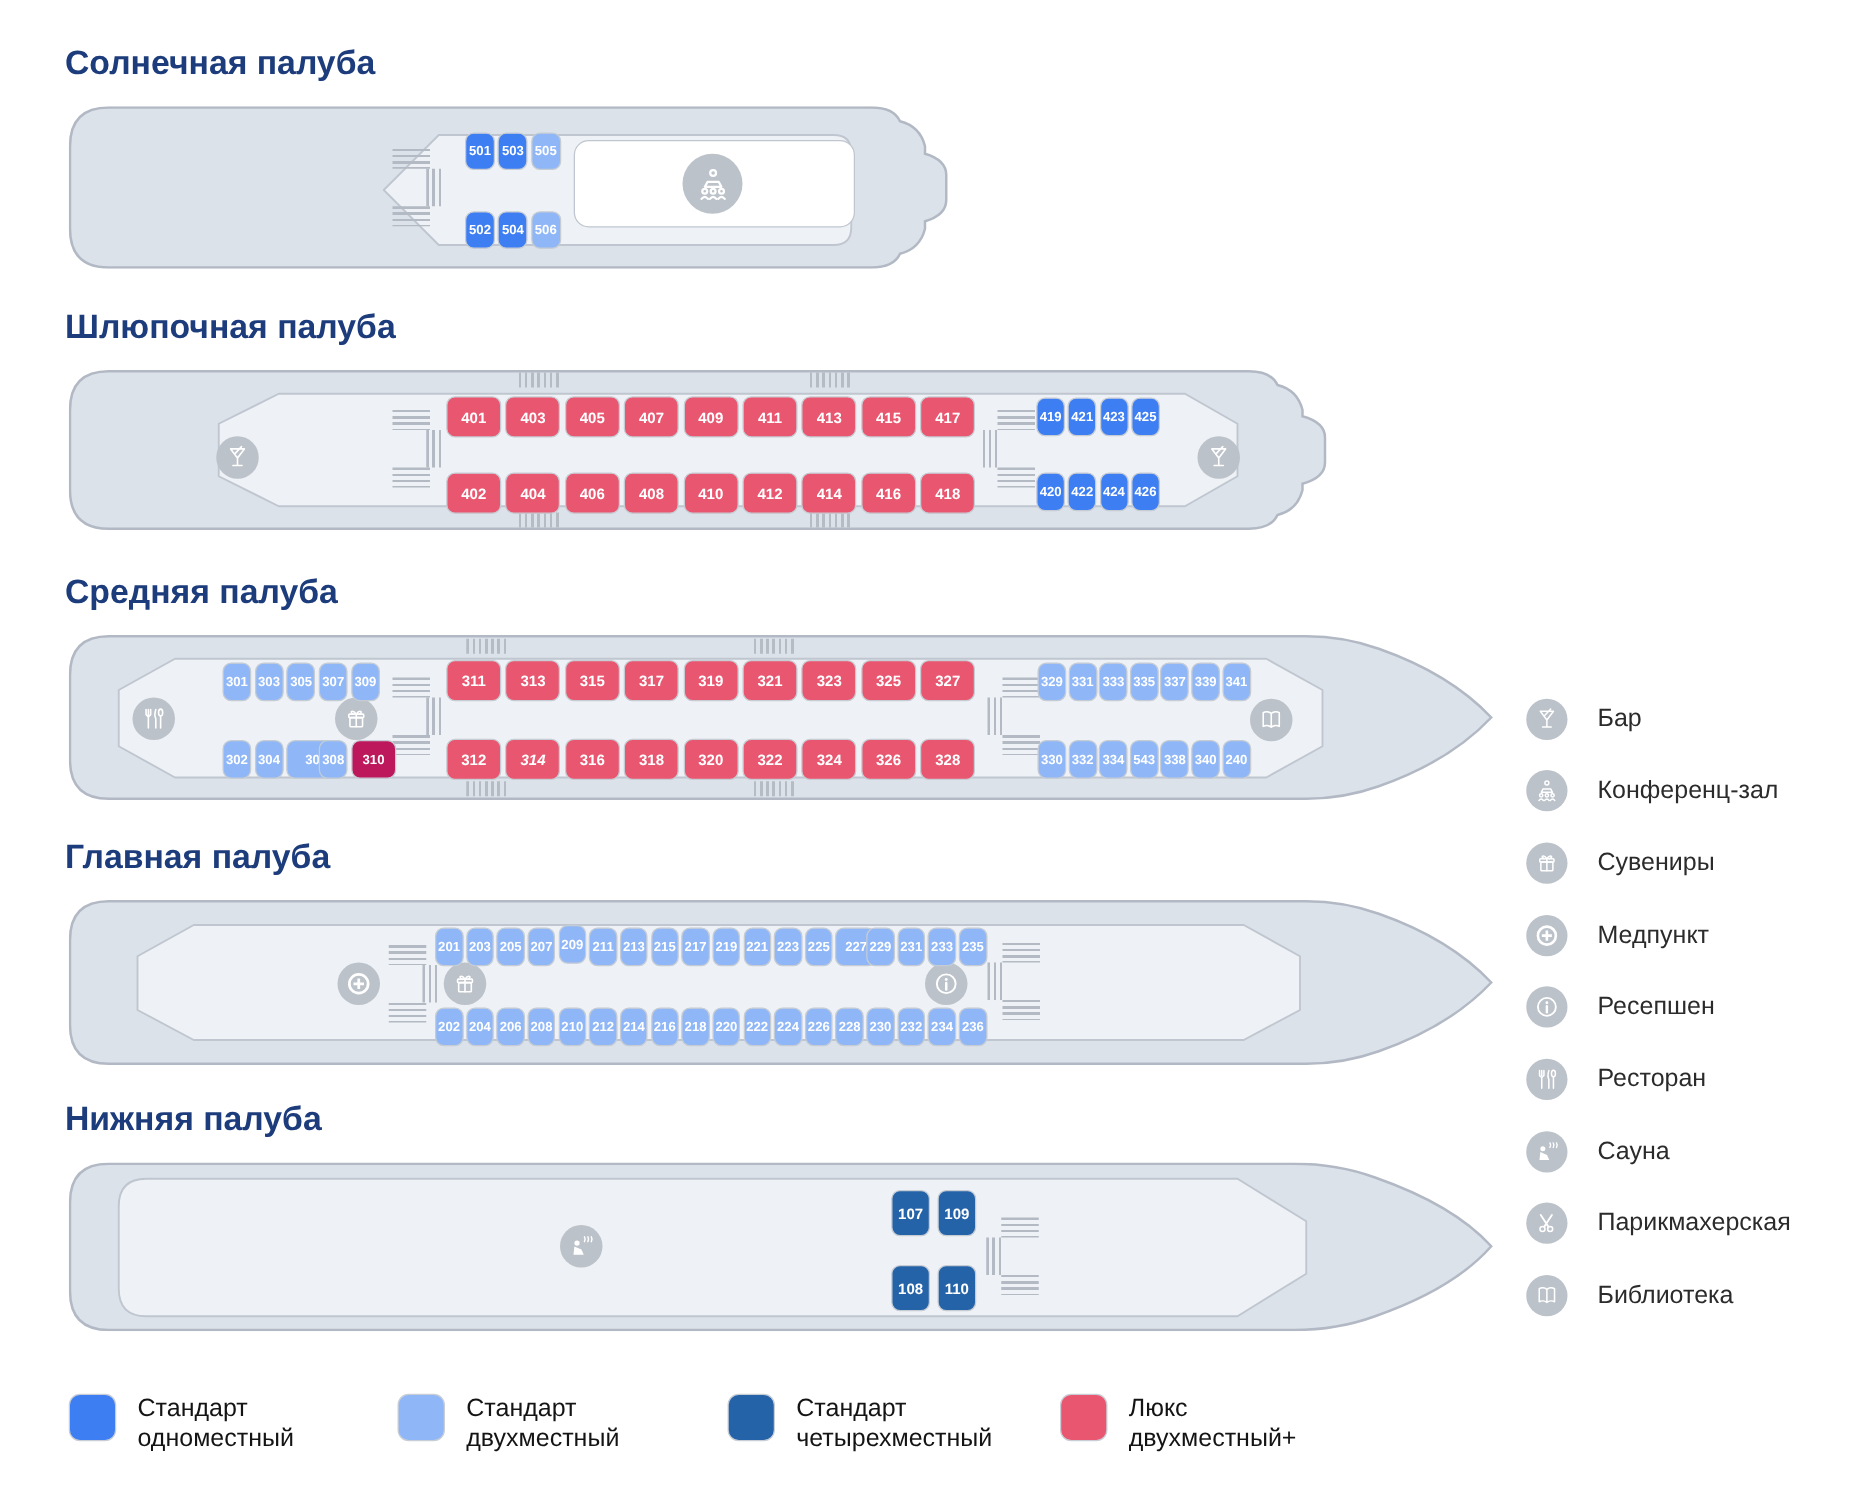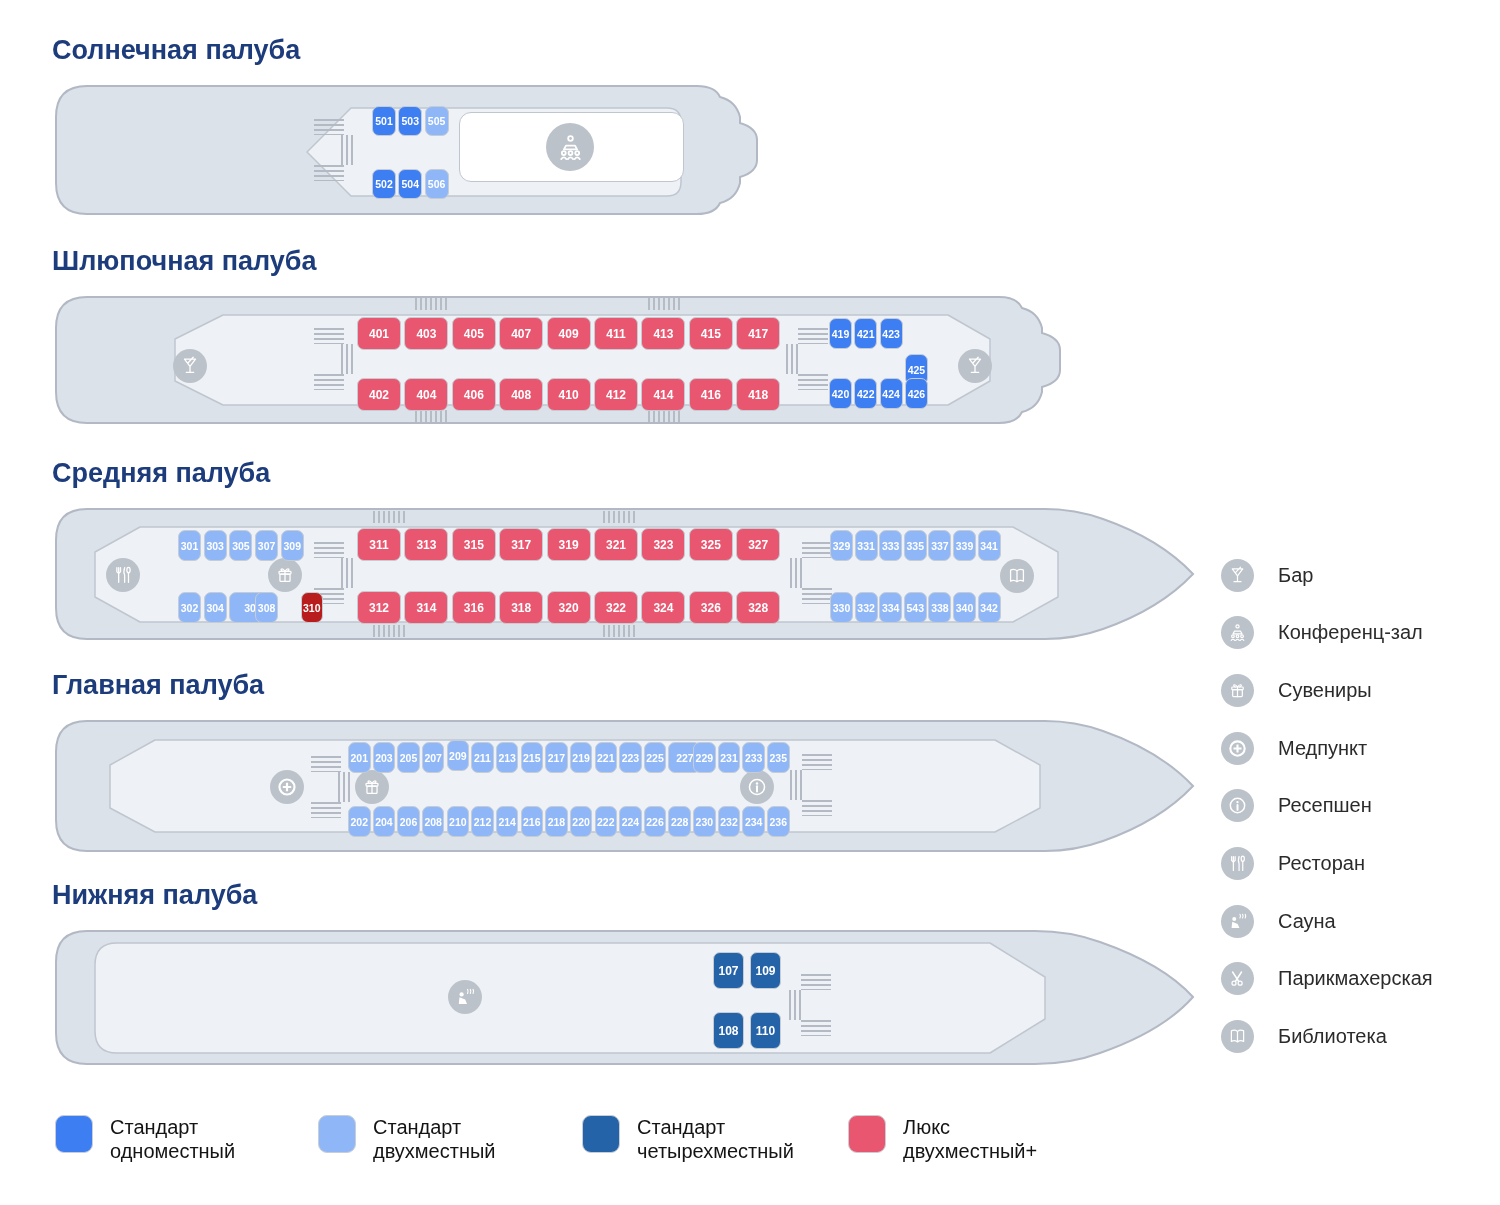--- a/index.html
+++ b/index.html
@@ -109,21 +109,21 @@
         <div class="cabin" style="left: 396.8px; top: 82px; width: 44px; height: 33px; background: rgb(232, 86, 111); font-size: 12px;">406</div>
         <div class="cabin" style="left: 444.2px; top: 82px; width: 44px; height: 33px; background: rgb(232, 86, 111); font-size: 12px;">408</div>
         <div class="cabin" style="left: 491.6px; top: 82px; width: 44px; height: 33px; background: rgb(232, 86, 111); font-size: 12px;">410</div>
         <div class="cabin" style="left: 539px; top: 82px; width: 44px; height: 33px; background: rgb(232, 86, 111); font-size: 12px;">412</div>
         <div class="cabin" style="left: 586.4px; top: 82px; width: 44px; height: 33px; background: rgb(232, 86, 111); font-size: 12px;">414</div>
         <div class="cabin" style="left: 633.8px; top: 82px; width: 44px; height: 33px; background: rgb(232, 86, 111); font-size: 12px;">416</div>
         <div class="cabin" style="left: 681.2px; top: 82px; width: 44px; height: 33px; background: rgb(232, 86, 111); font-size: 12px;">418</div>
         <div class="cabin" style="left: 774px; top: 22px; width: 23px; height: 31px; background: rgb(61, 126, 242); font-size: 10.5px;">419</div>
         <div class="cabin" style="left: 799.3px; top: 22px; width: 23px; height: 31px; background: rgb(61, 126, 242); font-size: 10.5px;">421</div>
         <div class="cabin" style="left: 824.6px; top: 22px; width: 23px; height: 31px; background: rgb(61, 126, 242); font-size: 10.5px;">423</div>
-        <div class="cabin" style="left: 849.9px; top: 22px; width: 23px; height: 31px; background: rgb(61, 126, 242); font-size: 10.5px; margin-top: 36px;">425</div>
+        <div class="cabin" style="left: 849.9px; top: 22px; width: 23px; height: 31px; background: rgb(61, 126, 242); font-size: 10.5px;">425</div>
         <div class="cabin" style="left: 774px; top: 82px; width: 23px; height: 31px; background: rgb(61, 126, 242); font-size: 10.5px;">420</div>
         <div class="cabin" style="left: 799.3px; top: 82px; width: 23px; height: 31px; background: rgb(61, 126, 242); font-size: 10.5px;">422</div>
         <div class="cabin" style="left: 824.6px; top: 82px; width: 23px; height: 31px; background: rgb(61, 126, 242); font-size: 10.5px;">424</div>
         <div class="cabin" style="left: 849.9px; top: 82px; width: 23px; height: 31px; background: rgb(61, 126, 242); font-size: 10.5px;">426</div>
       </div>
   </section>
   <section>
     <h2 class="deck-title" style="left: 52px; top: 458px;">Средняя палуба</h2>
     <div class="deck-canvas" style="left: 55px; top: 508px; width: 1140px; height: 132px;">
         <svg class="hull-svg" width="1140" height="132">
@@ -166,53 +166,53 @@
         </div>
         <div class="cabin" style="left: 123px; top: 22px; width: 23px; height: 31px; background: rgb(143, 183, 247); font-size: 10.5px;">301</div>
         <div class="cabin" style="left: 148.7px; top: 22px; width: 23px; height: 31px; background: rgb(143, 183, 247); font-size: 10.5px;">303</div>
         <div class="cabin" style="left: 174.4px; top: 22px; width: 23px; height: 31px; background: rgb(143, 183, 247); font-size: 10.5px;">305</div>
         <div class="cabin" style="left: 200.1px; top: 22px; width: 23px; height: 31px; background: rgb(143, 183, 247); font-size: 10.5px;">307</div>
         <div class="cabin" style="left: 225.8px; top: 22px; width: 23px; height: 31px; background: rgb(143, 183, 247); font-size: 10.5px;">309</div>
         <div class="cabin" style="left: 123px; top: 84px; width: 23px; height: 31px; background: rgb(143, 183, 247); font-size: 10.5px;">302</div>
         <div class="cabin" style="left: 148.7px; top: 84px; width: 23px; height: 31px; background: rgb(143, 183, 247); font-size: 10.5px;">304</div>
         <div class="cabin" style="left: 174.4px; top: 84px; width: 47px; height: 31px; background: rgb(143, 183, 247); font-size: 10.5px;">306</div>
         <div class="cabin" style="left: 200.1px; top: 84px; width: 23px; height: 31px; background: rgb(143, 183, 247); font-size: 10.5px;">308</div>
-        <div class="cabin" style="left: 225.8px; top: 84px; width: 22px; height: 31px; background: #b91c1c; font-size: 10.5px; margin-left: 20px;">310</div>
+        <div class="cabin" style="left: 225.8px; top: 84px; width: 36px; height: 31px; background: #be185d; font-size: 10.5px;">310</div>
         <div class="cabin" style="left: 302px; top: 20px; width: 44px; height: 33px; background: rgb(232, 86, 111); font-size: 12px;">311</div>
         <div class="cabin" style="left: 349.4px; top: 20px; width: 44px; height: 33px; background: rgb(232, 86, 111); font-size: 12px;">313</div>
         <div class="cabin" style="left: 396.8px; top: 20px; width: 44px; height: 33px; background: rgb(232, 86, 111); font-size: 12px;">315</div>
         <div class="cabin" style="left: 444.2px; top: 20px; width: 44px; height: 33px; background: rgb(232, 86, 111); font-size: 12px;">317</div>
         <div class="cabin" style="left: 491.6px; top: 20px; width: 44px; height: 33px; background: rgb(232, 86, 111); font-size: 12px;">319</div>
         <div class="cabin" style="left: 539px; top: 20px; width: 44px; height: 33px; background: rgb(232, 86, 111); font-size: 12px;">321</div>
         <div class="cabin" style="left: 586.4px; top: 20px; width: 44px; height: 33px; background: rgb(232, 86, 111); font-size: 12px;">323</div>
         <div class="cabin" style="left: 633.8px; top: 20px; width: 44px; height: 33px; background: rgb(232, 86, 111); font-size: 12px;">325</div>
         <div class="cabin" style="left: 681.2px; top: 20px; width: 44px; height: 33px; background: rgb(232, 86, 111); font-size: 12px;">327</div>
         <div class="cabin" style="left: 302px; top: 83px; width: 44px; height: 33px; background: rgb(232, 86, 111); font-size: 12px;">312</div>
-        <div class="cabin" style="left: 349.4px; top: 83px; width: 44px; height: 33px; background: rgb(232, 86, 111); font-size: 12px;">314</div>
+        <div class="cabin" style="left: 349.4px; top: 83px; width: 44px; height: 33px; background: rgb(232, 86, 111); font-size: 12px; font-style: italic;">314</div>
         <div class="cabin" style="left: 396.8px; top: 83px; width: 44px; height: 33px; background: rgb(232, 86, 111); font-size: 12px;">316</div>
         <div class="cabin" style="left: 444.2px; top: 83px; width: 44px; height: 33px; background: rgb(232, 86, 111); font-size: 12px;">318</div>
         <div class="cabin" style="left: 491.6px; top: 83px; width: 44px; height: 33px; background: rgb(232, 86, 111); font-size: 12px;">320</div>
         <div class="cabin" style="left: 539px; top: 83px; width: 44px; height: 33px; background: rgb(232, 86, 111); font-size: 12px;">322</div>
         <div class="cabin" style="left: 586.4px; top: 83px; width: 44px; height: 33px; background: rgb(232, 86, 111); font-size: 12px;">324</div>
         <div class="cabin" style="left: 633.8px; top: 83px; width: 44px; height: 33px; background: rgb(232, 86, 111); font-size: 12px;">326</div>
         <div class="cabin" style="left: 681.2px; top: 83px; width: 44px; height: 33px; background: rgb(232, 86, 111); font-size: 12px;">328</div>
         <div class="cabin" style="left: 775px; top: 22px; width: 23px; height: 31px; background: rgb(143, 183, 247); font-size: 10.5px;">329</div>
         <div class="cabin" style="left: 799.6px; top: 22px; width: 23px; height: 31px; background: rgb(143, 183, 247); font-size: 10.5px;">331</div>
         <div class="cabin" style="left: 824.2px; top: 22px; width: 23px; height: 31px; background: rgb(143, 183, 247); font-size: 10.5px;">333</div>
         <div class="cabin" style="left: 848.8px; top: 22px; width: 23px; height: 31px; background: rgb(143, 183, 247); font-size: 10.5px;">335</div>
         <div class="cabin" style="left: 873.4px; top: 22px; width: 23px; height: 31px; background: rgb(143, 183, 247); font-size: 10.5px;">337</div>
         <div class="cabin" style="left: 898px; top: 22px; width: 23px; height: 31px; background: rgb(143, 183, 247); font-size: 10.5px;">339</div>
         <div class="cabin" style="left: 922.6px; top: 22px; width: 23px; height: 31px; background: rgb(143, 183, 247); font-size: 10.5px;">341</div>
         <div class="cabin" style="left: 775px; top: 84px; width: 23px; height: 31px; background: rgb(143, 183, 247); font-size: 10.5px;">330</div>
         <div class="cabin" style="left: 799.6px; top: 84px; width: 23px; height: 31px; background: rgb(143, 183, 247); font-size: 10.5px;">332</div>
         <div class="cabin" style="left: 824.2px; top: 84px; width: 23px; height: 31px; background: rgb(143, 183, 247); font-size: 10.5px;">334</div>
         <div class="cabin" style="left: 848.8px; top: 84px; width: 23px; height: 31px; background: rgb(143, 183, 247); font-size: 10.5px;">543</div>
         <div class="cabin" style="left: 873.4px; top: 84px; width: 23px; height: 31px; background: rgb(143, 183, 247); font-size: 10.5px;">338</div>
         <div class="cabin" style="left: 898px; top: 84px; width: 23px; height: 31px; background: rgb(143, 183, 247); font-size: 10.5px;">340</div>
-        <div class="cabin" style="left: 922.6px; top: 84px; width: 23px; height: 31px; background: rgb(143, 183, 247); font-size: 10.5px;">342</div>
+        <div class="cabin" style="left: 922.6px; top: 84px; width: 23px; height: 31px; background: rgb(143, 183, 247); font-size: 10.5px;">240</div>
       </div>
   </section>
   <section>
     <h2 class="deck-title" style="left: 52px; top: 670px;">Главная палуба</h2>
     <div class="deck-canvas" style="left: 55px; top: 720px; width: 1140px; height: 132px;">
         <svg class="hull-svg" width="1140" height="132">
           <path class="hull" d="M32,1 H990 Q1020,1 1048,11 Q1105,31 1138,66 Q1105,101 1048,121 Q1020,131 990,131 H32 Q1,131 1,100 V32 Q1,1 32,1 Z"></path>
           <path class="floor" d="M100,20 H940 L985,45 V88 L940,112 H100 L55,88 V45 Z"></path>
         </svg>
         <div class="stairs" style="left: 256px; top: 36px; width: 40px; height: 62px;">

